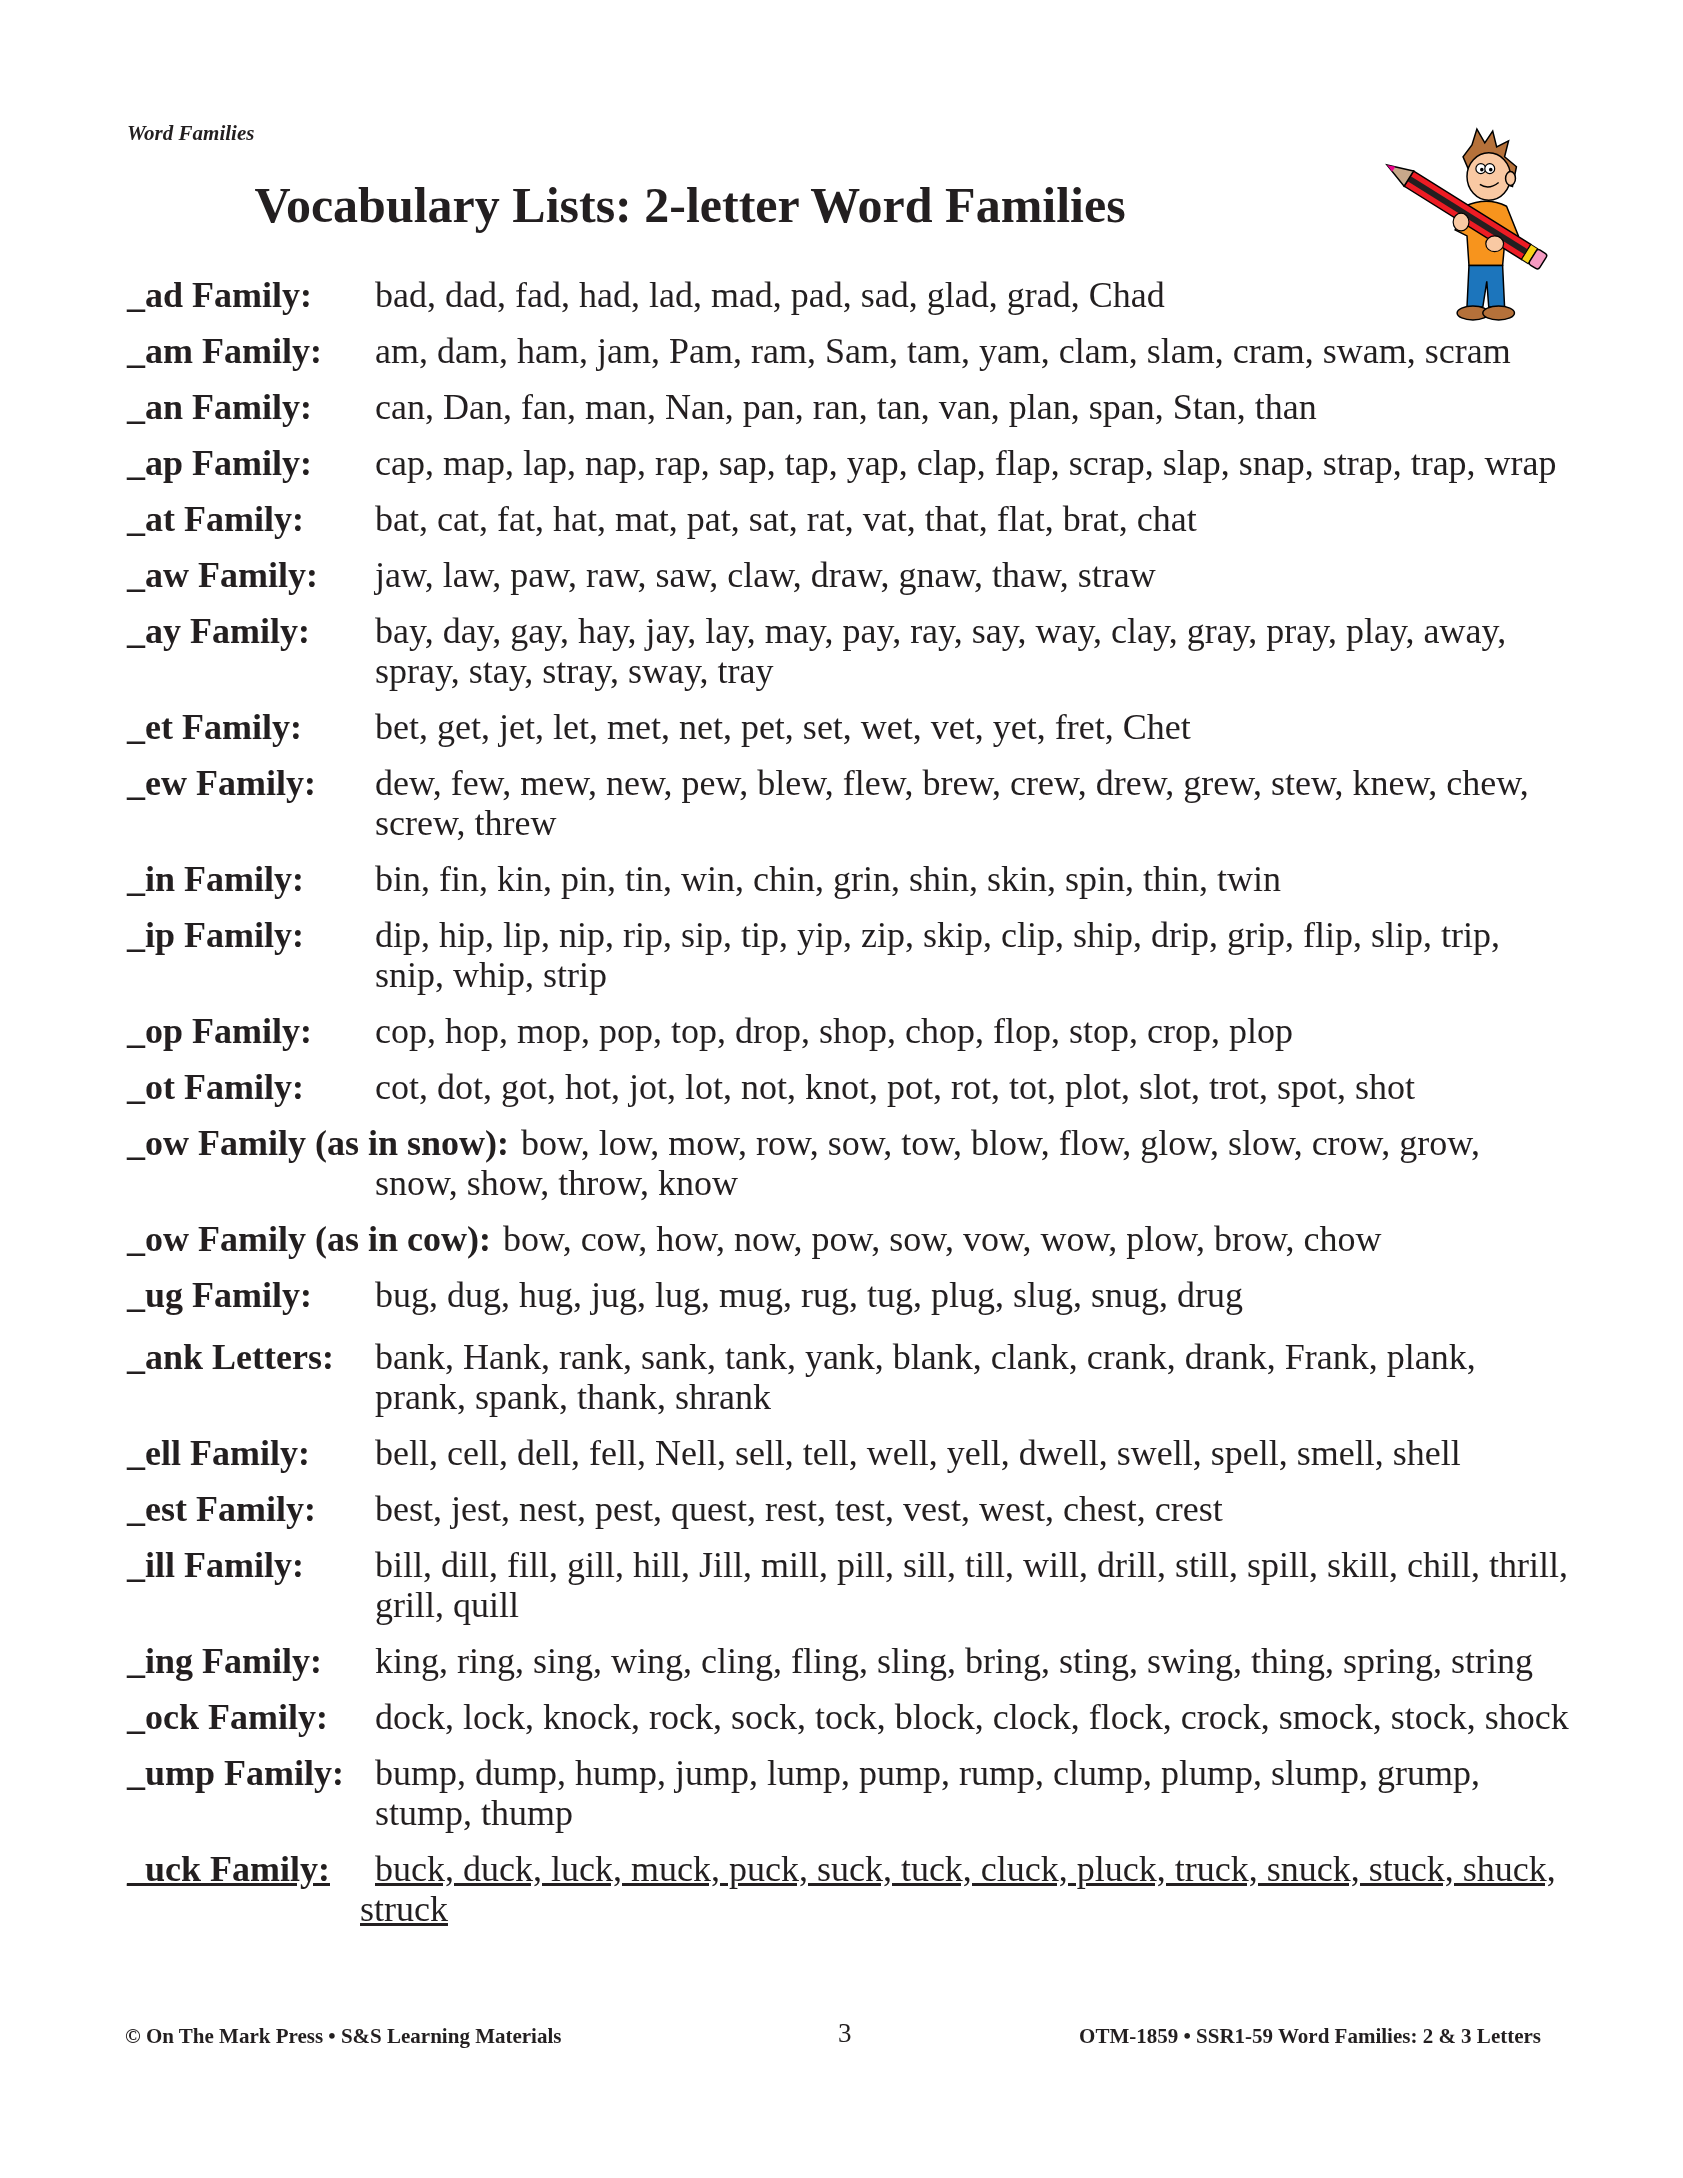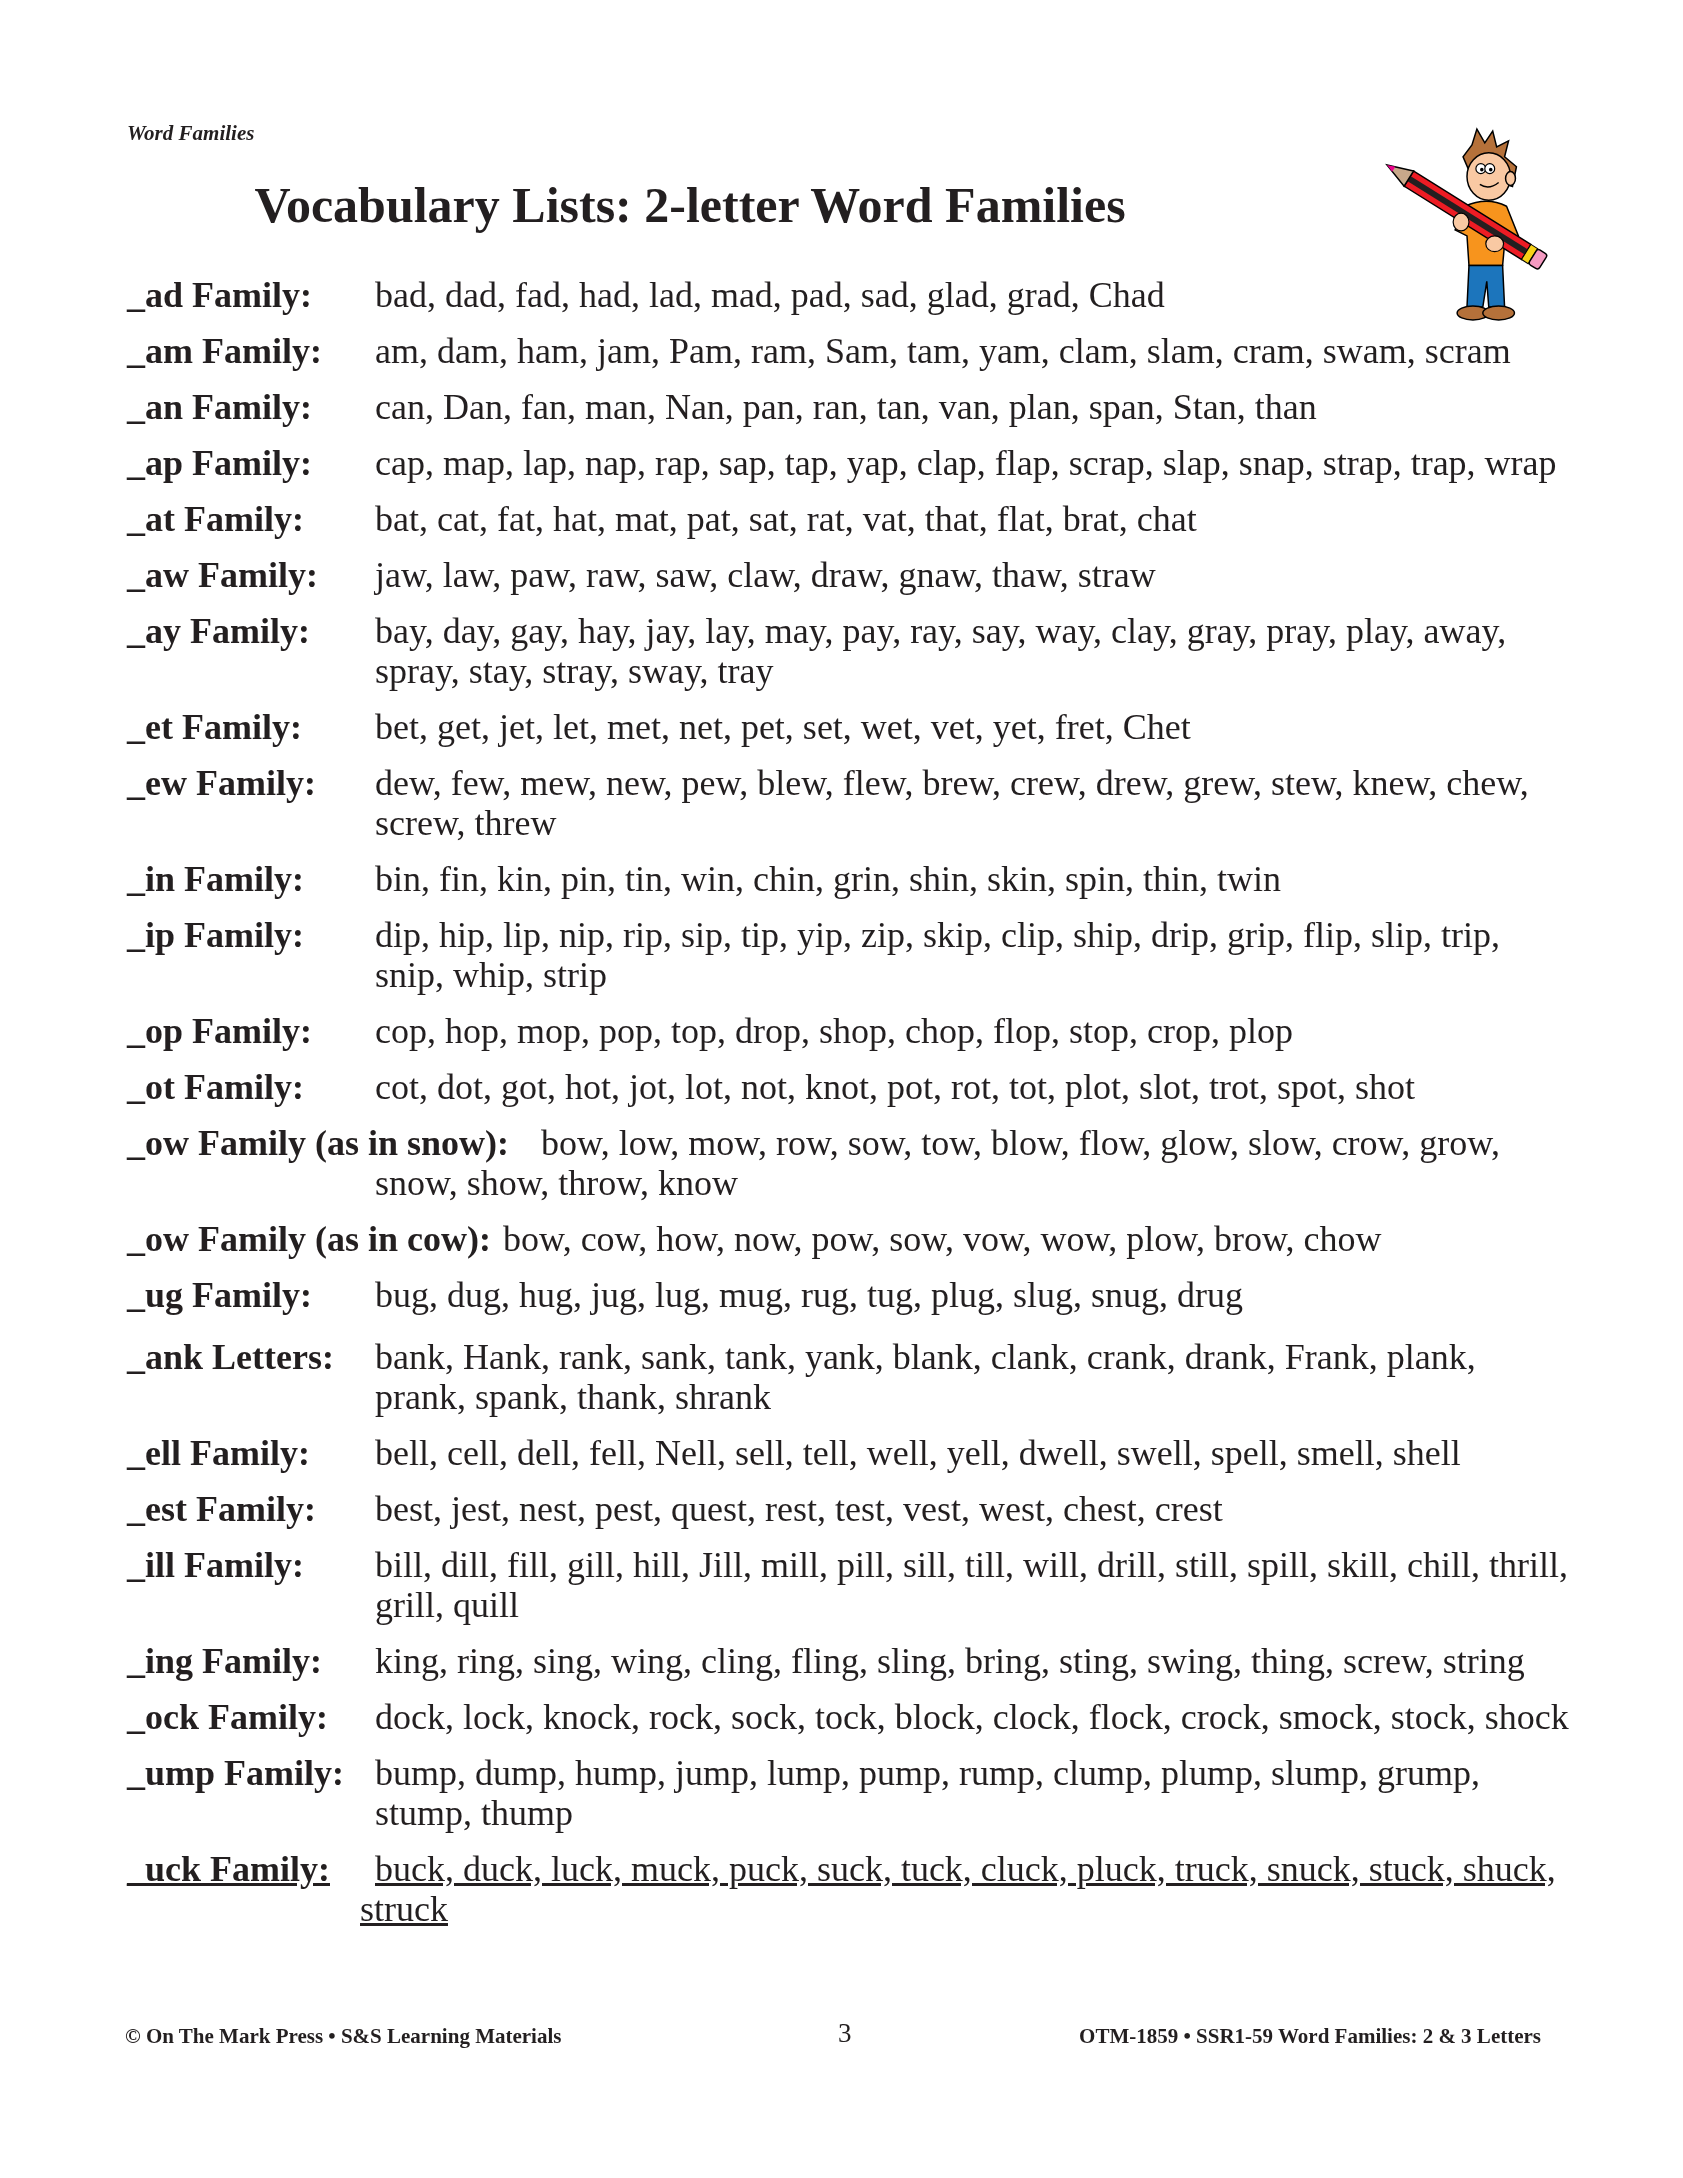--- a/index.html
+++ b/index.html
@@ -106,21 +106,21 @@
   </div>
   <div class="row">
     <span class="label">_op Family:</span>
     <span class="words">cop, hop, mop, pop, top, drop, shop, chop, flop, stop, crop, plop</span>
   </div>
   <div class="row">
     <span class="label">_ot Family:</span>
     <span class="words">cot, dot, got, hot, jot, lot, not, knot, pot, rot, tot, plot, slot, trot, spot, shot</span>
   </div>
   <div class="row" style="flex-direction:column;">
-    <div style="display:flex;gap:20px;">
+    <div style="display:flex;">
       <span class="label wide">_ow Family (as in snow):</span>
       <span class="words">bow, low, mow, row, sow, tow, blow, flow, glow, slow, crow, grow,</span>
     </div>
     <span class="words" style="margin-left:248px;">snow, show, throw, know</span>
   </div>
   <div class="row">
     <span class="label wide">_ow Family (as in cow):</span>
     <span class="words">bow, cow, how, now, pow, sow, vow, wow, plow, brow, chow</span>
   </div>
   <div class="row">
@@ -138,21 +138,21 @@
   <div class="row">
     <span class="label">_est Family:</span>
     <span class="words">best, jest, nest, pest, quest, rest, test, vest, west, chest, crest</span>
   </div>
   <div class="row">
     <span class="label">_ill Family:</span>
     <span class="words">bill, dill, fill, gill, hill, Jill, mill, pill, sill, till, will, drill, still, spill, skill, chill, thrill, grill, quill</span>
   </div>
   <div class="row">
     <span class="label">_ing Family:</span>
-    <span class="words">king, ring, sing, wing, cling, fling, sling, bring, sting, swing, thing, screw, string</span>
+    <span class="words">king, ring, sing, wing, cling, fling, sling, bring, sting, swing, thing, spring, string</span>
   </div>
   <div class="row">
     <span class="label">_ock Family:</span>
     <span class="words">dock, lock, knock, rock, sock, tock, block, clock, flock, crock, smock, stock, shock</span>
   </div>
   <div class="row">
     <span class="label">_ump Family:</span>
     <span class="words">bump, dump, hump, jump, lump, pump, rump, clump, plump, slump, grump, stump, thump</span>
   </div>
   <div class="row uck" style="flex-direction:column;text-decoration:underline;">

